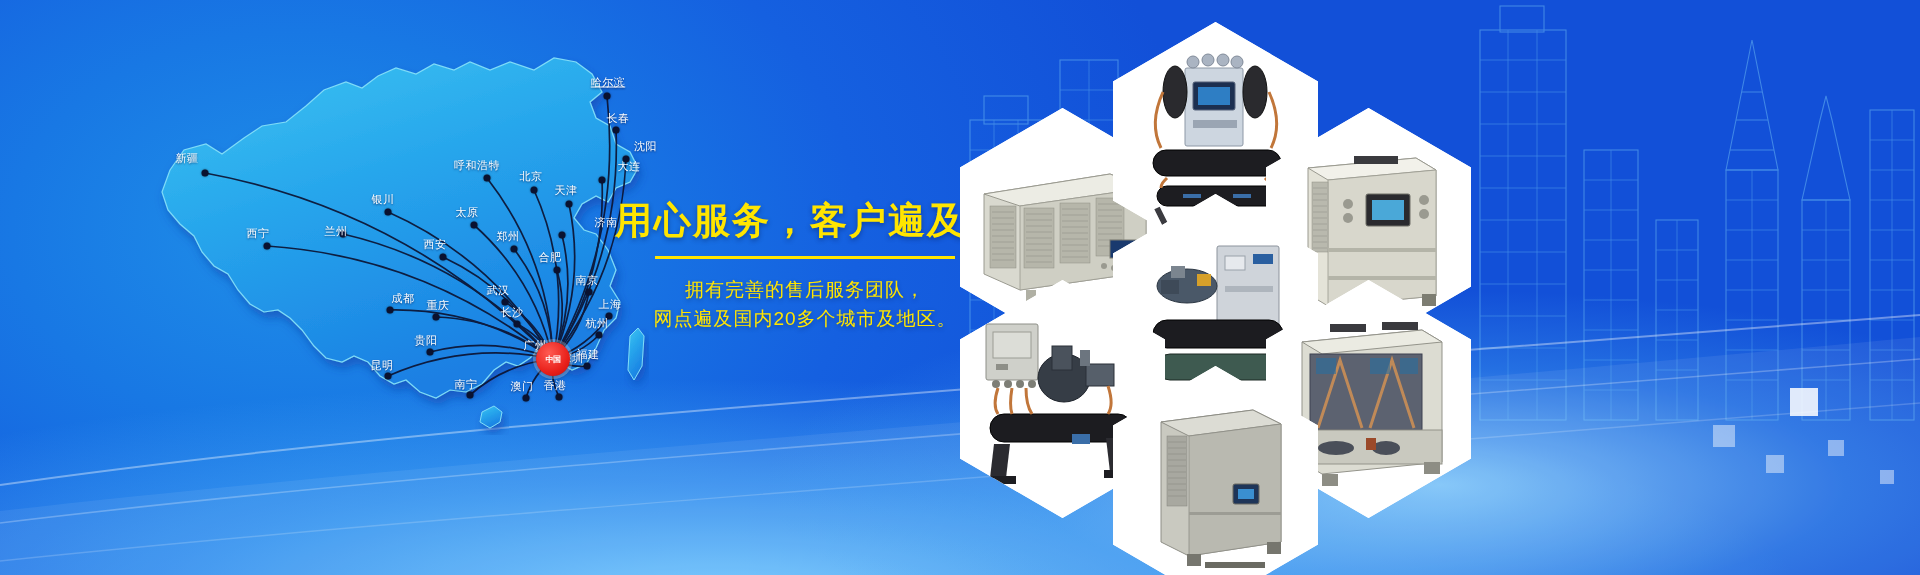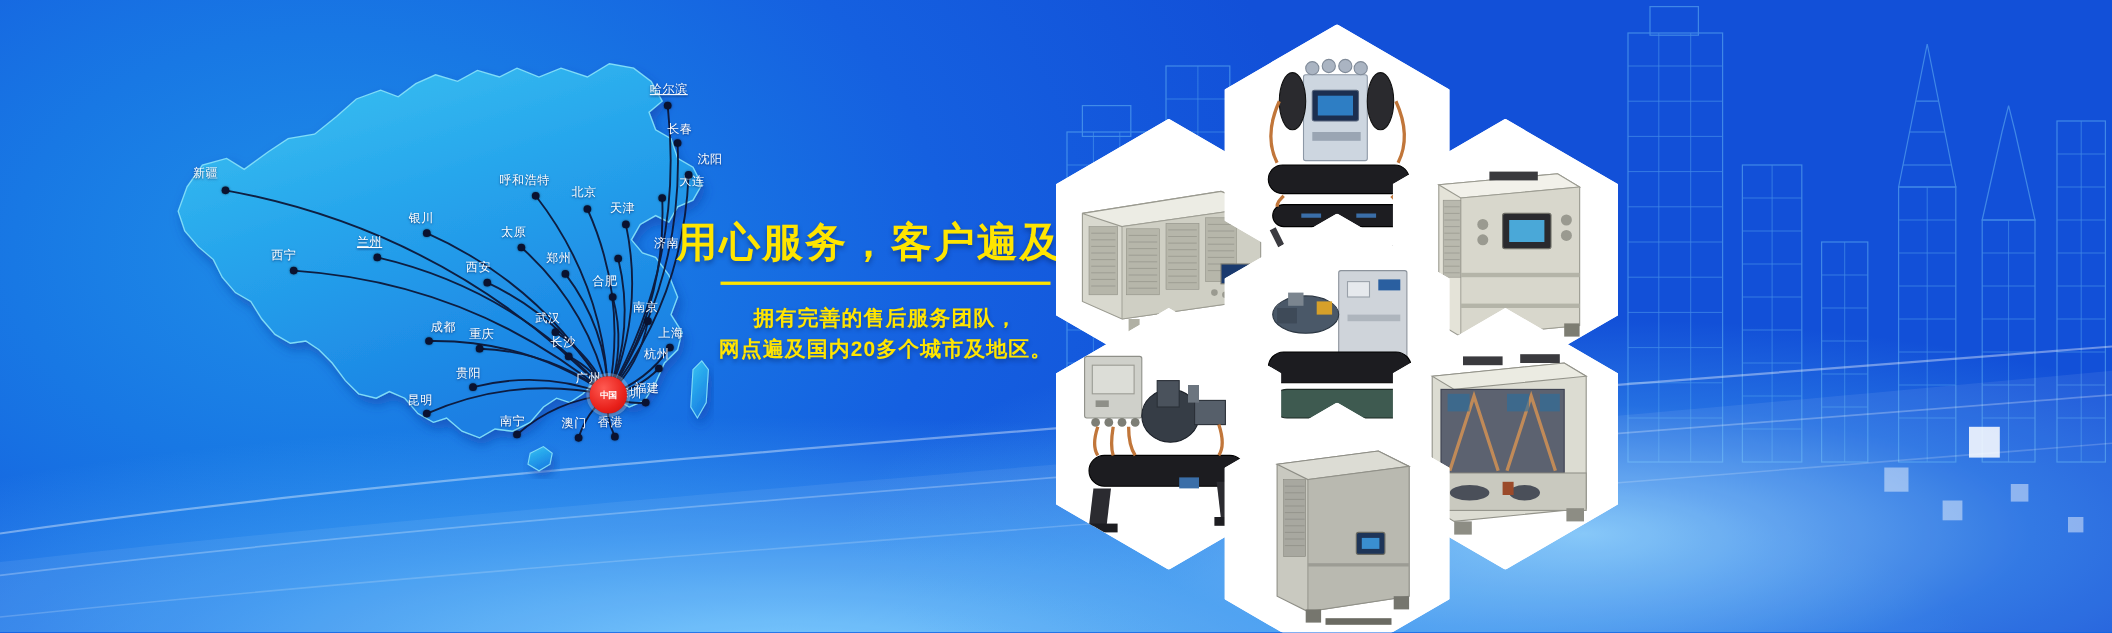--- a/index.html
+++ b/index.html
@@ -57,21 +57,21 @@
   }
   
   #text-block { position:absolute; left:615px; top:200px; width:380px; text-align:center; }
   #headline {
     color:#ffe500; font-size:37px; font-weight:bold; letter-spacing:2px;
     line-height:1.15; white-space:nowrap;
     text-shadow:0 2px 5px rgba(0,25,80,.45);
   }
   #divider { width:300px; height:3px; background:#ffe500; margin:13px auto 0; }
   #subtext {
-    margin-top:16px; color:#ffe500; font-size:19px; font-weight:bold;
+    margin-top:16px; color:#ffe500; font-size:19px; font-weight:normal;
     line-height:1.55; letter-spacing:1px;
     text-shadow:0 2px 4px rgba(0,25,80,.4);
   }
   
   #hexes { position:absolute; left:960px; top:0; width:640px; height:575px; }
   .hex {
     position:absolute;
     -webkit-clip-path:polygon(50% 0%,100% 25%,100% 75%,50% 100%,0% 75%,0% 25%);
     clip-path:polygon(50% 0%,100% 25%,100% 75%,50% 100%,0% 75%,0% 25%);
     background:#ffffff; overflow:hidden;
@@ -222,21 +222,21 @@
           <path d="M443 341 Q 436.7 338.4 430 340"></path>
         </g>
     </svg>
 
     <div id="city-layer">
         <div class="city-dot" style="left: 95px; top: 155px;"></div>
         <div class="city-label" style="left: 77px; top: 140px;">新疆</div>
         <div class="city-dot" style="left: 157px; top: 228px;"></div>
         <div class="city-label" style="left: 148px; top: 215px;">西宁</div>
         <div class="city-dot" style="left: 233px; top: 216px;"></div>
-        <div class="city-label" style="left: 226px; top: 203px; text-decoration: underline;">兰州</div>
+        <div class="city-label" style="left: 226px; top: 213px;">兰州</div>
         <div class="city-dot" style="left: 278px; top: 194px;"></div>
         <div class="city-label" style="left: 273px; top: 181px;">银川</div>
         <div class="city-dot" style="left: 377px; top: 160px;"></div>
         <div class="city-label" style="left: 367px; top: 147px;">呼和浩特</div>
         <div class="city-dot" style="left: 424px; top: 172px;"></div>
         <div class="city-label" style="left: 421px; top: 158px;">北京</div>
         <div class="city-dot" style="left: 459px; top: 186px;"></div>
         <div class="city-label" style="left: 456px; top: 172px;">天津</div>
         <div class="city-dot" style="left: 492px; top: 162px;"></div>
         <div class="city-label" style="left: 519px; top: 148px;">大连</div>

